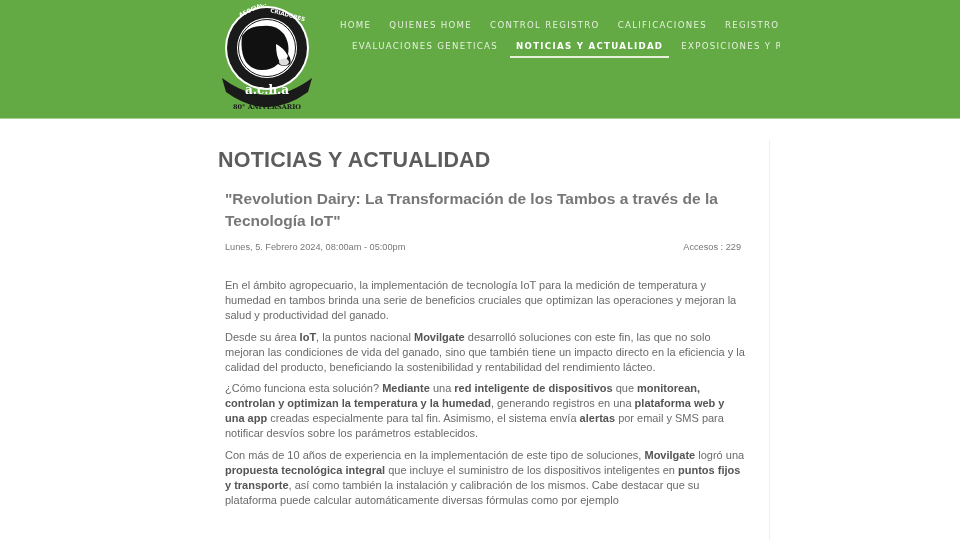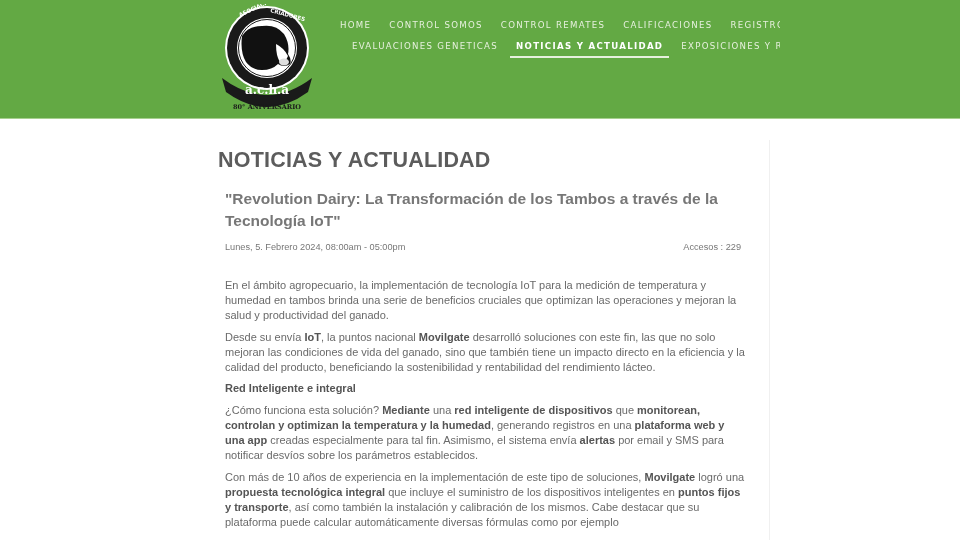--- a/index.html
+++ b/index.html
@@ -77,22 +77,22 @@
 
       <path d="M4 74 Q49 108 94 74 L90 88 Q49 118 8 88 Z" fill="#1a1a1a"></path>
       <text x="49" y="90" text-anchor="middle" font-family="DejaVu Serif, serif" font-weight="bold" font-size="12" fill="#ffffff">a.c.h.a</text>
       <text x="49" y="105" text-anchor="middle" font-family="DejaVu Serif, serif" font-weight="bold" font-size="6.5" fill="#1a1a1a">80° ANIVERSARIO</text>
     </svg>
   </div>
 
   <div class="nav">
     <div class="nav-row r1">
       <span class="nav-item">HOME</span>
-      <span class="nav-item">CONTROL SOMOS</span>
-      <span class="nav-item">CONTROL REMATES</span>
+      <span class="nav-item">QUIENES HOME</span>
+      <span class="nav-item">CONTROL REGISTRO</span>
       <span class="nav-item">CALIFICACIONES</span>
       <span class="nav-item">REGISTRO DE CR</span>
     </div>
     <div class="nav-row r2">
       <span class="nav-item">EVALUACIONES GENETICAS</span>
       <span class="nav-item active">NOTICIAS Y ACTUALIDAD</span>
       <span class="nav-item">EXPOSICIONES Y REMATES</span>
     </div>
   </div>
 </div>
@@ -105,21 +105,20 @@
   <h2 class="article-title">"Revolution Dairy: La Transformación de los Tambos a través de la Tecnología IoT"</h2>
 
   <div class="meta">
     <span class="date">Lunes, 5. Febrero 2024, 08:00am - 05:00pm</span>
     <span class="accesos">Accesos : 229</span>
   </div>
 
   <div class="body">
     <p>En el ámbito agropecuario, la implementación de tecnología IoT para la medición de temperatura y humedad en tambos brinda una serie de beneficios cruciales que optimizan las operaciones y mejoran la salud y productividad del ganado.</p>
 
-    <p><span>Desde su envía </span><b>IoT</b><span>, la puntos nacional </span><b>Movilgate</b><span> desarrolló soluciones con este fin, las que no solo mejoran las condiciones de vida del ganado, sino que también tiene un impacto directo en la eficiencia y la calidad del producto, beneficiando la sostenibilidad y rentabilidad del rendimiento lácteo.</span></p>
+    <p><span>Desde su área </span><b>IoT</b><span>, la puntos nacional </span><b>Movilgate</b><span> desarrolló soluciones con este fin, las que no solo mejoran las condiciones de vida del ganado, sino que también tiene un impacto directo en la eficiencia y la calidad del producto, beneficiando la sostenibilidad y rentabilidad del rendimiento lácteo.</span></p>
 
-    <p class="subhead">Red Inteligente e integral</p>
 
     <p><span>¿Cómo funciona esta solución? </span><b>Mediante</b><span> una </span><b>red inteligente de dispositivos</b><span> que </span><b>monitorean, controlan y optimizan la temperatura y la humedad</b><span>, generando registros en una </span><b>plataforma web y una app</b><span> creadas especialmente para tal fin. Asimismo, el sistema envía </span><b>alertas</b><span> por email y SMS para notificar desvíos sobre los parámetros establecidos.</span></p>
 
     <p><span>Con más de 10 años de experiencia en la implementación de este tipo de soluciones,  </span><b>Movilgate</b><span> logró una </span><b>propuesta tecnológica integral</b><span> que incluye el suministro de los dispositivos inteligentes en </span><b>puntos fijos y transporte</b><span>, así como también la instalación y calibración de los mismos. Cabe destacar que su plataforma puede calcular automáticamente diversas fórmulas como por ejemplo</span></p>
   </div>
 </div>
 
 </body></html>

